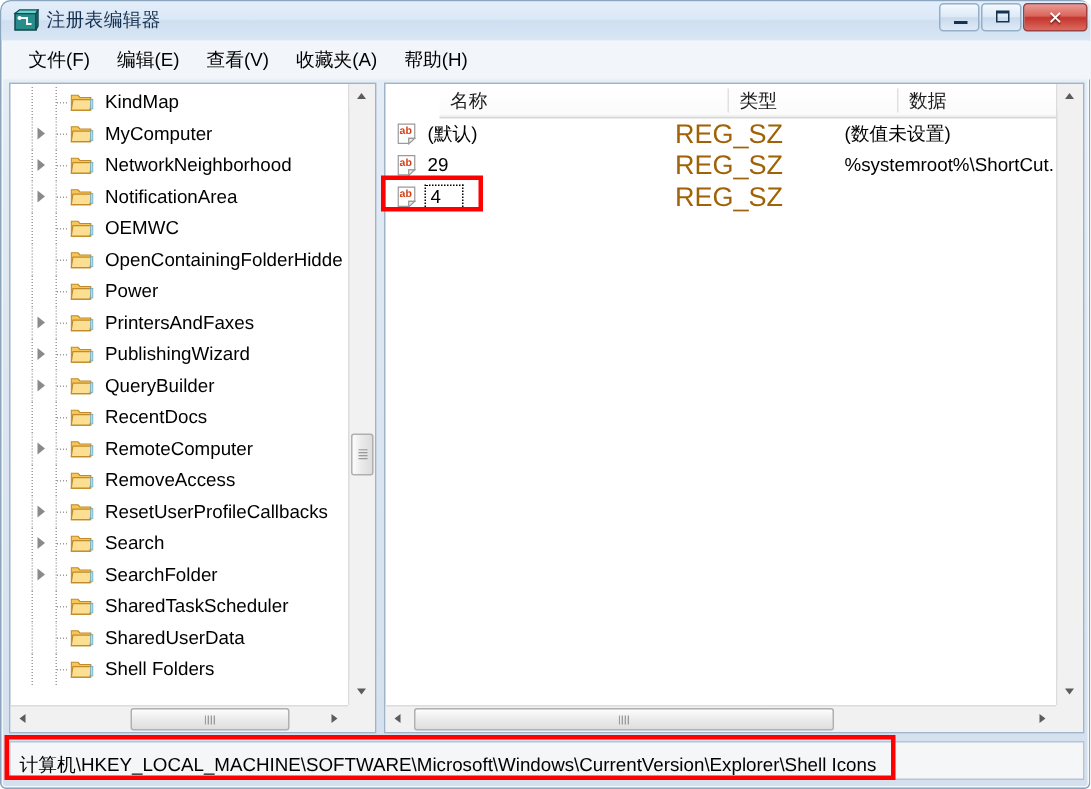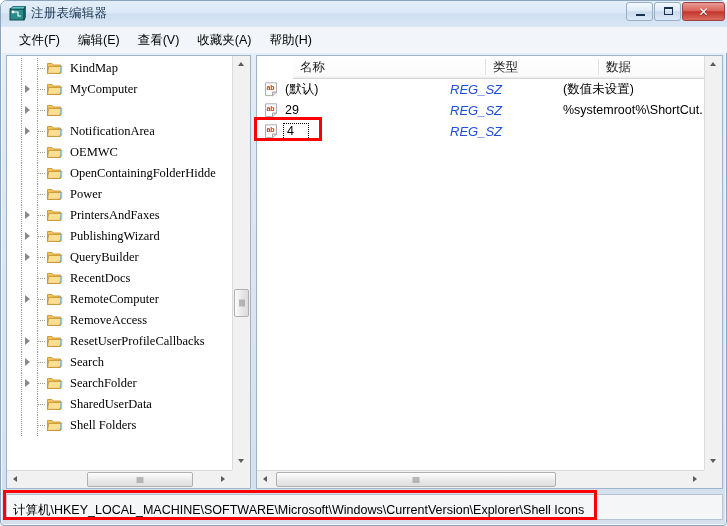--- a/index.html
+++ b/index.html
@@ -207,21 +207,20 @@
   .folder {
     position: absolute;
     left: 40px; top: 3px;
     width: 16px; height: 14px;
   }
   .tree-label {
     margin-left: 37px;
     font-size: 12.5px;
     color: #000000;
     line-height: 21px;
-    font-family: Liberation Serif, serif;
   }
 
   
   .vscroll {
     position: absolute;
     right: 0; top: 0;
     width: 18px;
     height: 414px;
     background: #f1f1f1;
     border-left: 1px solid #dcdcdc;
@@ -358,24 +357,23 @@
     left: 28px; top: 0;
     line-height: 21px;
     font-size: 12.5px;
     color: #000000;
     white-space: nowrap;
   }
   .cell-type {
     position: absolute;
     top: 0;
     line-height: 21px;
-    font-size: 13px;
-    color: #1d4ed8;
+    font-size: 18px;
+    color: #a16207;
     white-space: nowrap;
-    font-style: italic;
   }
   .cell-data {
     position: absolute;
     top: 0;
     line-height: 21px;
     font-size: 12.5px;
     color: #000000;
     white-space: nowrap;
   }
   .editing-box {
@@ -488,20 +486,21 @@
             <div class="tree-row">
               <span class="guide"></span>
               <span class="guide2"></span>
               <span class="elbow"></span>
               <span class="expander"></span>
               <svg class="folder" viewBox="0 0 16 14">
                 <path d="M0.5 2.5 L5 2.5 L6.3 4 L13.5 4 L13.5 12.5 L0.5 12.5 Z" fill="#f6c659" stroke="#c08b28" stroke-width=".8"></path>
                 <path d="M1.6 5.4 L14.6 5.4 L12.9 12.4 L0.5 12.4 Z" fill="#fcdf93" stroke="#c08b28" stroke-width=".8"></path>
                 <rect x="13.3" y="5.2" width="1.6" height="6.4" fill="#a8dcef" stroke="#6fa8bf" stroke-width=".5"></rect>
               </svg>
+              <span class="tree-label">NetworkNeighborhood</span>
             </div>
             <div class="tree-row">
               <span class="guide"></span>
               <span class="guide2"></span>
               <span class="elbow"></span>
               <span class="expander"></span>
               <svg class="folder" viewBox="0 0 16 14">
                 <path d="M0.5 2.5 L5 2.5 L6.3 4 L13.5 4 L13.5 12.5 L0.5 12.5 Z" fill="#f6c659" stroke="#c08b28" stroke-width=".8"></path>
                 <path d="M1.6 5.4 L14.6 5.4 L12.9 12.4 L0.5 12.4 Z" fill="#fcdf93" stroke="#c08b28" stroke-width=".8"></path>
                 <rect x="13.3" y="5.2" width="1.6" height="6.4" fill="#a8dcef" stroke="#6fa8bf" stroke-width=".5"></rect>
@@ -639,20 +638,31 @@
               <span class="guide"></span>
               <span class="guide2"></span>
               <span class="elbow"></span>
               <span class="expander"></span>
               <svg class="folder" viewBox="0 0 16 14">
                 <path d="M0.5 2.5 L5 2.5 L6.3 4 L13.5 4 L13.5 12.5 L0.5 12.5 Z" fill="#f6c659" stroke="#c08b28" stroke-width=".8"></path>
                 <path d="M1.6 5.4 L14.6 5.4 L12.9 12.4 L0.5 12.4 Z" fill="#fcdf93" stroke="#c08b28" stroke-width=".8"></path>
                 <rect x="13.3" y="5.2" width="1.6" height="6.4" fill="#a8dcef" stroke="#6fa8bf" stroke-width=".5"></rect>
               </svg>
               <span class="tree-label">SearchFolder</span>
+            </div>
+            <div class="tree-row">
+              <span class="guide"></span>
+              <span class="guide2"></span>
+              <span class="elbow"></span>
+              <svg class="folder" viewBox="0 0 16 14">
+                <path d="M0.5 2.5 L5 2.5 L6.3 4 L13.5 4 L13.5 12.5 L0.5 12.5 Z" fill="#f6c659" stroke="#c08b28" stroke-width=".8"></path>
+                <path d="M1.6 5.4 L14.6 5.4 L12.9 12.4 L0.5 12.4 Z" fill="#fcdf93" stroke="#c08b28" stroke-width=".8"></path>
+                <rect x="13.3" y="5.2" width="1.6" height="6.4" fill="#a8dcef" stroke="#6fa8bf" stroke-width=".5"></rect>
+              </svg>
+              <span class="tree-label">SharedTaskScheduler</span>
             </div>
             <div class="tree-row">
               <span class="guide"></span>
               <span class="guide2"></span>
               <span class="elbow"></span>
               <svg class="folder" viewBox="0 0 16 14">
                 <path d="M0.5 2.5 L5 2.5 L6.3 4 L13.5 4 L13.5 12.5 L0.5 12.5 Z" fill="#f6c659" stroke="#c08b28" stroke-width=".8"></path>
                 <path d="M1.6 5.4 L14.6 5.4 L12.9 12.4 L0.5 12.4 Z" fill="#fcdf93" stroke="#c08b28" stroke-width=".8"></path>
                 <rect x="13.3" y="5.2" width="1.6" height="6.4" fill="#a8dcef" stroke="#6fa8bf" stroke-width=".5"></rect>
               </svg>

